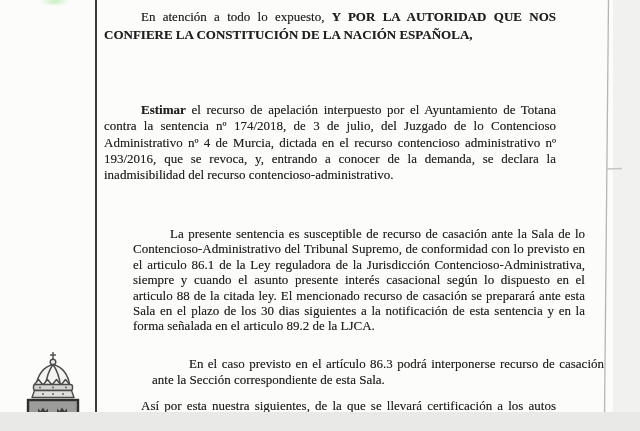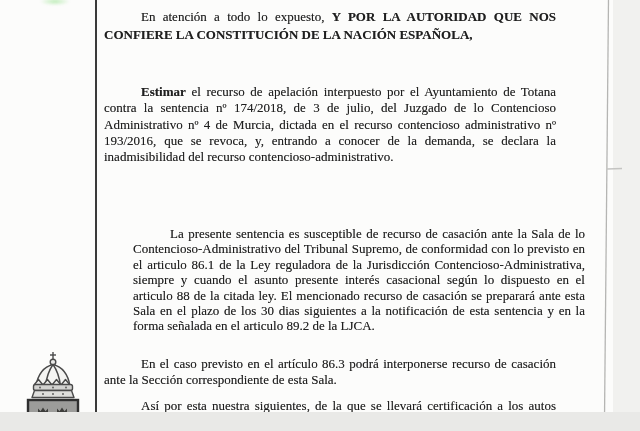--- a/index.html
+++ b/index.html
@@ -23,24 +23,24 @@
   
   .para {
     position:absolute; left:104px; width:452px; margin:0;
     font-size:13px; text-align:justify;
     text-shadow: 0 0 .4px rgba(20,20,20,.45);
   }
   .indent { text-indent:37px; }
   .p-intro     { top:8px;   line-height:17.5px; }
   .p-heading   { top:62px;  text-align:center; font-weight:bold; font-size:13.5px; }
   .p-heading .hd { letter-spacing:2.5px; border-bottom:1.6px solid currentColor; padding:0 2px 2px 2px; }
-  .p-ruling    { top:84px;  line-height:16.3px; }
+  .p-ruling    { top:102px;  line-height:16.3px; }
   .p-costs     { top:193px; line-height:16px; }
   .p-cassation { top:226px; line-height:15.4px;margin-left:29px; }
-  .p-article   { top:356px; line-height:16px; }
+  .p-article   { top:356px; line-height:16px;margin-left:48px; }
   .p-closing   { top:398px; line-height:15.5px; }
   b { font-weight:bold; }
   
   .emblem { position:absolute; left:21px; top:351px; width:64px; height:80px; }
 </style>
 </head>
 <body>
 
 <div class="page">
 

